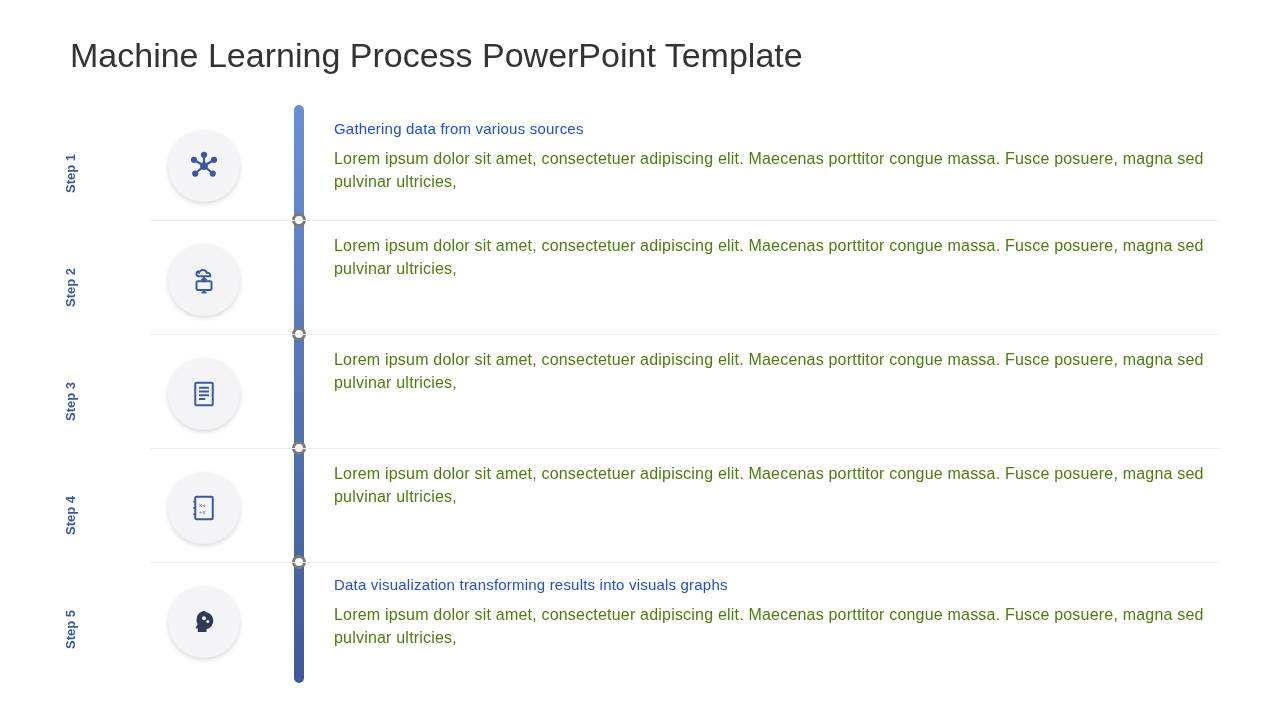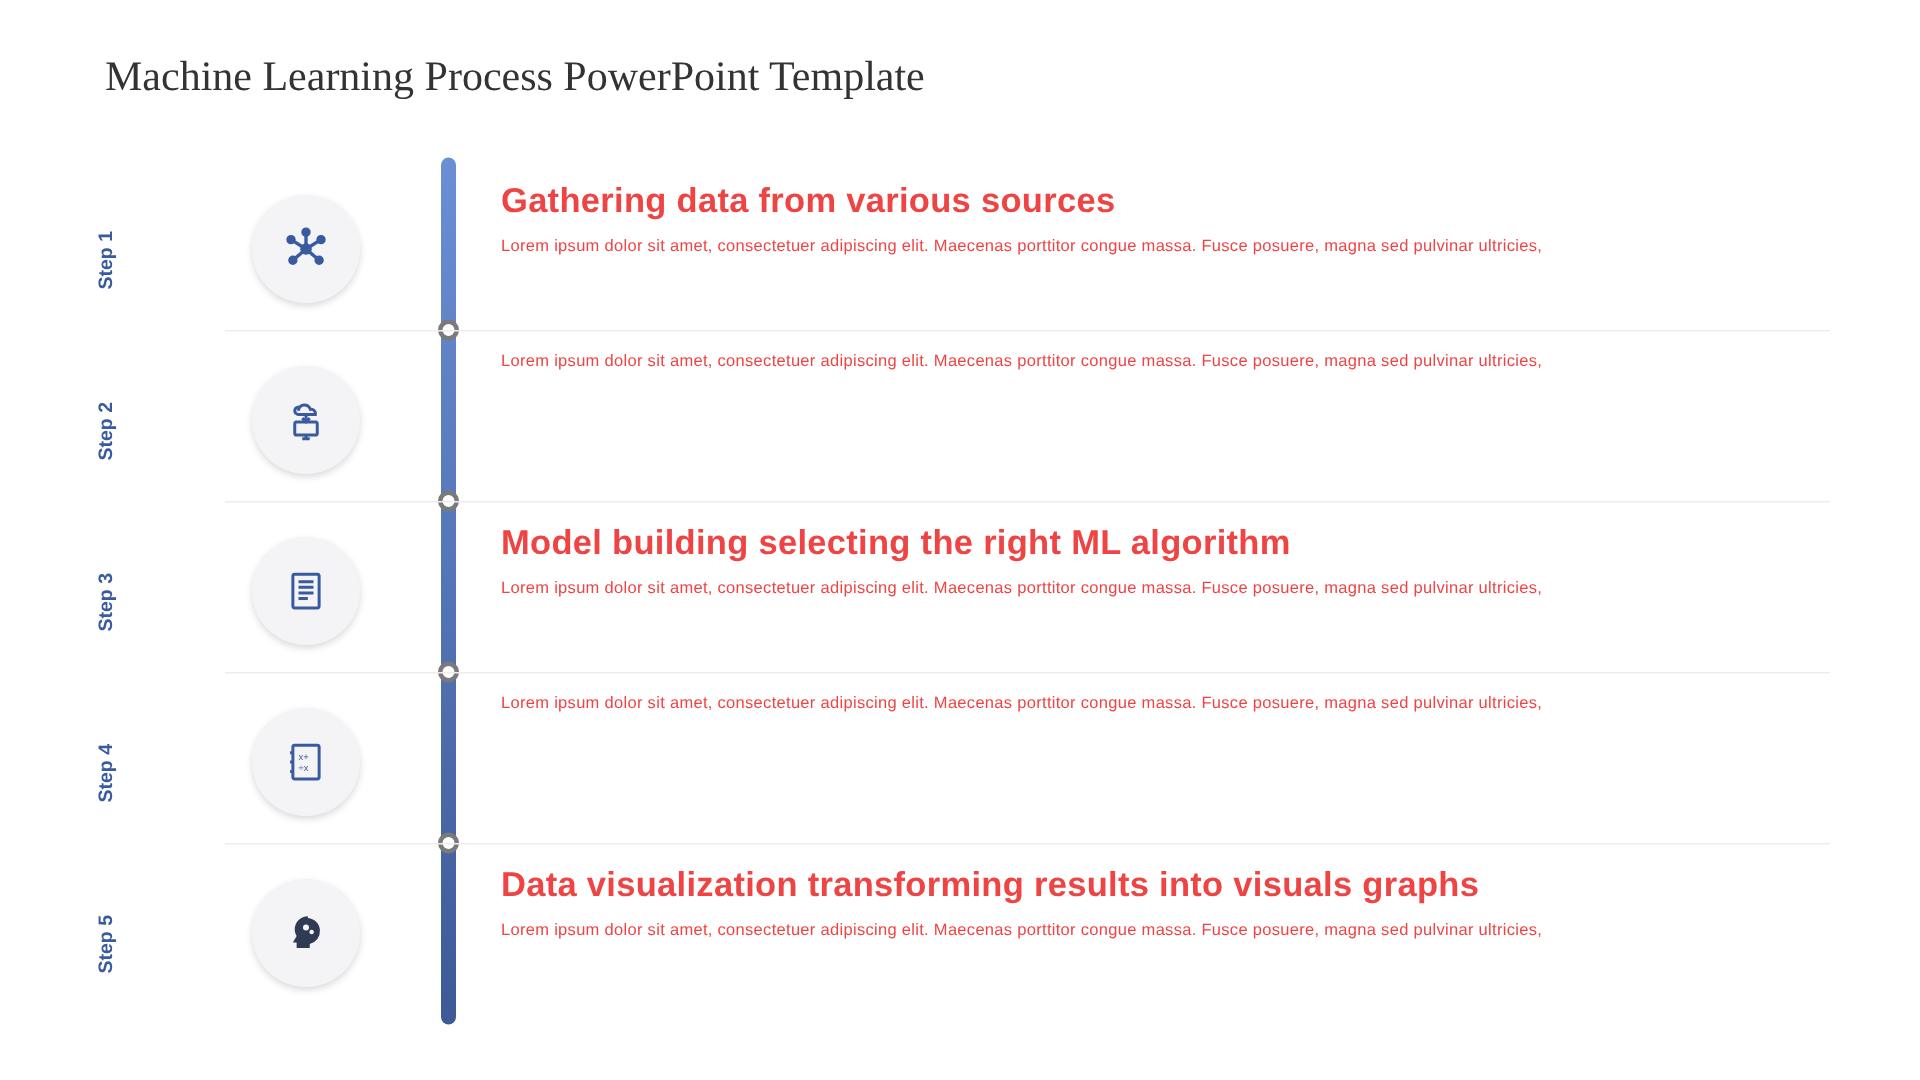--- a/index.html
+++ b/index.html
@@ -8,24 +8,23 @@
     height: 720px;
     font-family: Verdana, Geneva, sans-serif;
     background: #fff;
     overflow: hidden;
     position: relative;
   }
   .title {
     position: absolute;
     top: 36px;
     left: 70px;
-    font-size: 28px;
+    font-size: 34px;
     font-weight: 400;
     color: #333;
-    font-family: Liberation Serif, serif;
   }
   .timeline-bar {
     position: absolute;
     top: 105px;
     left: 294px;
     width: 10px;
     height: 578px;
     background: linear-gradient(180deg, #6a8fd4 0%, #3d5a96 100%);
     border-radius: 5px;
   }
@@ -72,29 +71,29 @@
     justify-content: center;
   }
   .icon-circle svg { width: 30px; height: 30px; }
   .step-content {
     position: absolute;
     left: 264px;
     right: 0;
     top: 12px;
   }
   .step-title {
-    font-size: 23px;
-    font-weight: 700;
-    color: #ef4444;
+    font-size: 15px;
+    font-weight: 400;
+    color: #1d4ed8;
     letter-spacing: 0.2px;
     margin-bottom: 10px;
   }
   .step-desc {
-    font-size: 11px;
-    color: #ef4444;
+    font-size: 16px;
+    color: #4d7c0f;
     line-height: 1.45;
     letter-spacing: 0.2px;
   }
   .divider {
     position: absolute;
     left: 150px;
     right: 60px;
     height: 1px;
     background: #ededed;
   }
@@ -161,21 +160,20 @@
   <div class="icon-circle">
     <svg viewBox="0 0 24 24" fill="none" stroke="#3a5aa0" stroke-width="1.6">
       <rect x="5" y="3" width="14" height="18" rx="1"></rect>
       <line x1="8" y1="7" x2="16" y2="7"></line>
       <line x1="8" y1="10" x2="16" y2="10"></line>
       <line x1="8" y1="13" x2="16" y2="13"></line>
       <line x1="8" y1="16" x2="13" y2="16"></line>
     </svg>
   </div>
   <div class="step-content">
-    <div class="step-title">Model building selecting the right ML algorithm</div>
     <div class="step-desc">Lorem ipsum dolor sit amet, consectetuer adipiscing elit. Maecenas porttitor congue massa. Fusce posuere, magna sed pulvinar ultricies,</div>
   </div>
 </div>
 
 <div class="step-row" style="top:450px">
   <div class="step-label"><span>Step 4</span></div>
   <div class="icon-circle">
     <svg viewBox="0 0 24 24" fill="none" stroke="#3a5aa0" stroke-width="1.6">
       <rect x="5" y="3" width="14" height="18" rx="1"></rect>
       <line x1="5" y1="7" x2="3.5" y2="7"></line>

